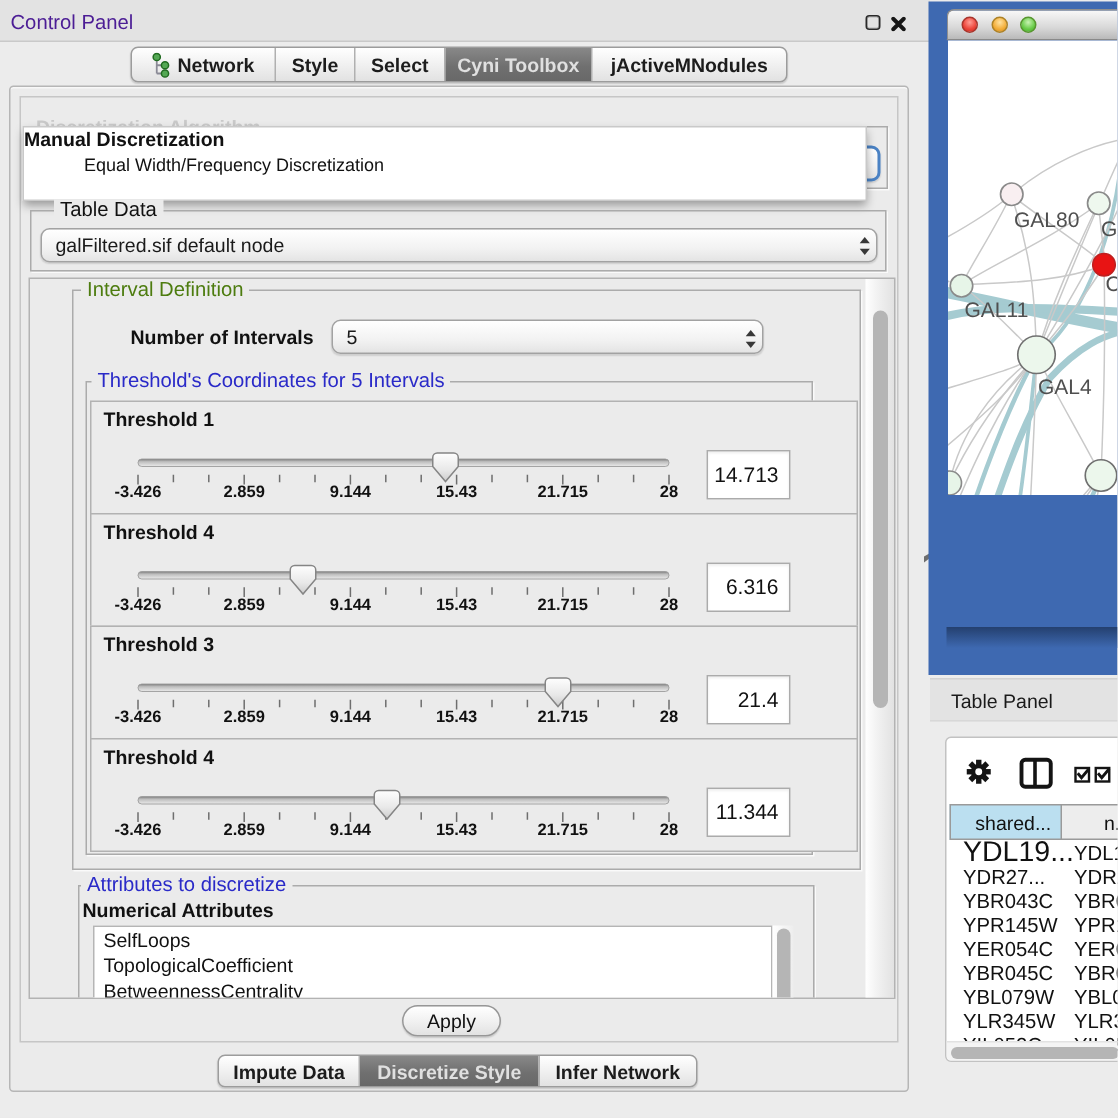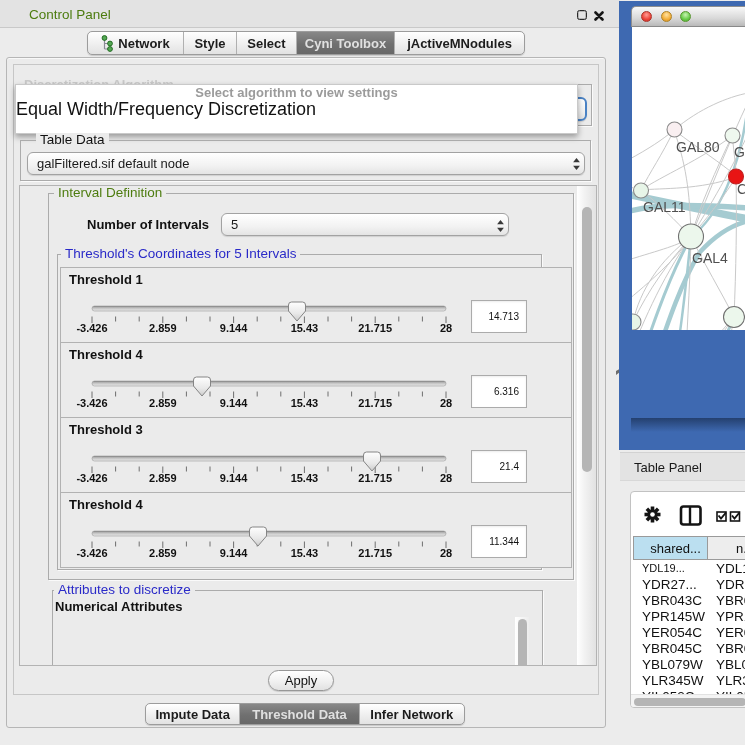--- a/index.html
+++ b/index.html
@@ -8,32 +8,32 @@
   font-family:"Liberation Sans", sans-serif; font-size:13px; color:#111; }
 .abs { position:absolute; }
 .grp { position:absolute; border:1px solid #ababab; box-shadow:1px 1px 0 rgba(255,255,255,.75); }
 .leg { position:absolute; background:#ebebeb; padding:0 4px; line-height:14px; white-space:nowrap; font-size:13.5px; }
 .combo { position:absolute; height:23px; border:1px solid #a2a2a2; border-radius:6px;
   background:linear-gradient(#ffffff,#f2f2f2 60%,#e4e4e4); box-shadow:0 1px 1px rgba(0,0,0,.12);
   line-height:21px; padding-left:9px; color:#1a1a1a; }
 .carets { position:absolute; top:5px; }
 .thpanel { position:absolute; left:60px; width:512px; height:76px; background:#ebebeb; border:1px solid #b2b2b2; }
 .thtitle { position:absolute; left:8px; top:4px; font-weight:bold; }
-.thfield { position:absolute; left:410px; top:32px; width:56px; height:33px; background:#fff; border:1px solid #ababab; box-shadow:inset 0 1px 2px rgba(0,0,0,.08); text-align:right; padding-right:7px; line-height:31px; font-size:10px; }
+.thfield { position:absolute; left:410px; top:32px; width:56px; height:33px; background:#fff; border:1px solid #ababab; box-shadow:inset 0 1px 2px rgba(0,0,0,.08); text-align:right; padding-right:7px; line-height:31px; font-size:14px; }
 .seg { position:absolute; display:flex; height:24px; border:1px solid #9c9c9c; border-radius:5px;
   background:linear-gradient(#ffffff,#efefef 55%,#e2e2e2); box-shadow:0 1px 1px rgba(0,0,0,.15); overflow:hidden; }
 .seg > div { display:flex; align-items:center; justify-content:center; border-right:1px solid #b0b0b0; color:#1c1c1c; font-size:13px; font-weight:bold; }
 .seg > div:last-child { border-right:none; }
 .seg > div.sel { background:linear-gradient(#888888,#707070 55%,#686868); color:#e0e0e0; }
 </style>
 </head>
 <body>
 
 <div class="abs" style="left:0;top:0;width:620px;height:28px;background:#e3e3e3;border-bottom:1px solid #c9c9c9;"></div>
-<div class="abs" style="left:7px;top:7px;font-size:13.5px;color:#4d7c0f;margin-left:22px;">Control Panel</div>
+<div class="abs" style="left:7px;top:7px;font-size:13.5px;color:#4c1d95;">Control Panel</div>
 <div class="abs" style="left:577px;top:10px;width:10px;height:10px;border:1.8px solid #2a2a2a;border-radius:2.5px;box-shadow:inset 0 0 0 .5px #888;"></div>
 <svg class="abs" style="left:594px;top:11px;" width="10" height="10" viewBox="0 0 10 10">
     <path d="M1.5 1.5 L8.5 8.5 M8.5 1.5 L1.5 8.5" stroke="#161616" stroke-width="2.6" stroke-linecap="round"></path>
   </svg>
 
 <div class="abs" style="left:6px;top:57px;width:600px;height:671px;background:#ebebeb;border:1px solid #b6b6b6;border-radius:3px;box-shadow:inset 0 1px 0 #f8f8f8;"></div>
 
 <div class="abs" style="left:13px;top:64px;width:586px;height:631px;background:#ebebeb;border:1px solid #c6c6c6;"></div>
 
 <div class="seg" style="left:87px;top:31px;width:438px;">
@@ -53,22 +53,22 @@
 
 <div class="grp" style="left:20px;top:84px;width:572px;height:42px;"></div>
 <div class="abs" style="left:24px;top:77px;font-weight:bold;color:#c9c9c9;">Discretization Algorithm</div>
 <div class="combo" style="left:28px;top:97px;width:559px;height:24px;border:2.5px solid #4a82c4;border-radius:6px;"></div>
 <div class="carets" style="left:570px;top:101px;"><svg width="7" height="12">
       <path d="M3.5 0 L6.9 4.2 H0.1 z" fill="#383838"></path>
       <path d="M3.5 12 L0.1 7.8 H6.9 z" fill="#383838"></path>
     </svg></div>
 
 <div class="abs" style="left:15px;top:84px;width:563px;height:50px;background:#ffffff;border:1px solid #c9c9c9;box-shadow:0 3px 6px rgba(0,0,0,.35);">
-  <div style="height:16px;color:#9b9b9b;text-align:center;line-height:15px;font-size:13px;font-weight:bold;">Select algorithm to view settings</div>
-  <div style="height:17px;line-height:16px;font-size:18px;">Equal Width/Frequency Discretization</div>
+  <div style="height:17px;font-weight:bold;line-height:16px;">Manual Discretization</div>
+  <div style="height:17px;line-height:16px;font-size:12px;margin-left:40px;">Equal Width/Frequency Discretization</div>
 </div>
 
 <div class="grp" style="left:20px;top:140px;width:571px;height:41px;"></div>
 <div class="leg" style="left:36px;top:133px;">Table Data</div>
 <div class="combo" style="left:27px;top:152px;width:558px;">galFiltered.sif default node</div>
 <div class="carets" style="left:573px;top:158px;"><svg width="7" height="12">
       <path d="M3.5 0 L6.9 4.2 H0.1 z" fill="#383838"></path>
       <path d="M3.5 12 L0.1 7.8 H6.9 z" fill="#383838"></path>
     </svg></div>
 
@@ -265,30 +265,35 @@
     <g transform="translate(197,40)">
             <path d="M -5.5 -6 H 5.5 A 3 3 0 0 1 8.5 -3 V 3 L 0 13 L -8.5 3 V -3 A 3 3 0 0 1 -5.5 -6 Z" fill="url(#thg)" stroke="#858585" stroke-width="1"></path>
           </g>
   </svg>
   <div class="thfield">11.344</div>
 </div>
 
   <div class="grp" style="left:32px;top:404px;width:491px;height:90px;"></div>
   <div class="leg" style="left:34px;top:397px;color:#2a2ac8;">Attributes to discretize</div>
   <div class="abs" style="left:35px;top:413px;font-weight:bold;">Numerical Attributes</div>
+  <div class="abs" style="left:42px;top:431px;width:453px;height:60px;background:#fff;border:1px solid #b5b5b5;">
+    <div style="padding-left:6px;line-height:17px;">SelfLoops</div>
+    <div style="padding-left:6px;line-height:17px;">TopologicalCoefficient</div>
+    <div style="padding-left:6px;line-height:17px;">BetweennessCentrality</div>
+  </div>
   <div class="abs" style="left:495px;top:431px;width:14px;height:60px;background:linear-gradient(to right,#ffffff,#ededed);"></div>
   <div class="abs" style="left:498px;top:433px;width:9px;height:58px;background:#b5b5b5;border-radius:4.5px;"></div>
 </div>
 </div>
 
 <div class="abs" style="left:268px;top:670px;width:66px;height:21px;border:1px solid #979797;border-radius:10.5px;background:linear-gradient(#ffffff,#f0f0f0 55%,#e2e2e2);text-align:center;line-height:19px;box-shadow:0 1px 1px rgba(0,0,0,.15);">Apply</div>
 
 <div class="seg" style="left:145px;top:703px;width:320px;height:22px;">
   <div style="width:95px;">Impute Data</div>
-  <div class="sel" style="width:120px;">Threshold Data</div>
+  <div class="sel" style="width:120px;">Discretize Style</div>
   <div style="width:105px;">Infer Network</div>
 </div>
 
 <svg class="abs" style="left:615px;top:368px;" width="6" height="8">
     <path d="M1 7 V3 L4.5 1 L5 4 Z" fill="#6e6e6e"></path>
   </svg>
 
 <div class="abs" style="left:619px;top:1px;width:126px;height:449px;background:#3e69b1;"></div>
 <div class="abs" style="left:631px;top:418px;width:114px;height:14px;background:linear-gradient(#24406f,#3e69b1);"></div>
 
@@ -382,21 +387,21 @@
  <line x1="59" y1="14" x2="59" y2="32" stroke="#141414" stroke-width="2.4"></line>
  <g stroke="#141414" fill="none">
   <rect x="86" y="20" width="9" height="9" stroke-width="1.6"></rect>
   <path d="M 87.5 23.5 l 2.5 3 l 5 -6" stroke-width="1.9"></path>
   <rect x="99.5" y="20" width="9" height="9" stroke-width="1.6"></rect>
   <path d="M 101 23.5 l 2.5 3 l 5 -6" stroke-width="1.9"></path>
  </g>
 </svg>
 <div style="position:absolute;left:2px;top:44px;width:75px;height:24px;background:#bbdff0;border:1px solid #9a9a9a;text-align:center;line-height:23px;padding-left:10px;">shared...</div>
 <div style="position:absolute;left:77px;top:44px;width:120px;height:24px;background:#ededed;border:1px solid #9a9a9a;border-left:none;line-height:23px;padding-left:28px;">n...</div>
-<div style="position:absolute;left:11px;top:68.5px;height:16px;line-height:15px;font-size:11px;">YDL19...</div>
+<div style="position:absolute;left:11px;top:68.5px;height:16px;line-height:15px;font-size:19px;">YDL19...</div>
 <div style="position:absolute;left:85px;top:68.5px;height:16px;line-height:15px;font-size:13.5px;">YDL19</div>
 <div style="position:absolute;left:11px;top:84.5px;height:16px;line-height:15px;font-size:13.5px;">YDR27...</div>
 <div style="position:absolute;left:85px;top:84.5px;height:16px;line-height:15px;font-size:13.5px;">YDR27</div>
 <div style="position:absolute;left:11px;top:100.5px;height:16px;line-height:15px;font-size:13.5px;">YBR043C</div>
 <div style="position:absolute;left:85px;top:100.5px;height:16px;line-height:15px;font-size:13.5px;">YBR04</div>
 <div style="position:absolute;left:11px;top:116.5px;height:16px;line-height:15px;font-size:13.5px;">YPR145W</div>
 <div style="position:absolute;left:85px;top:116.5px;height:16px;line-height:15px;font-size:13.5px;">YPR14</div>
 <div style="position:absolute;left:11px;top:132.5px;height:16px;line-height:15px;font-size:13.5px;">YER054C</div>
 <div style="position:absolute;left:85px;top:132.5px;height:16px;line-height:15px;font-size:13.5px;">YER05</div>
 <div style="position:absolute;left:11px;top:148.5px;height:16px;line-height:15px;font-size:13.5px;">YBR045C</div>

